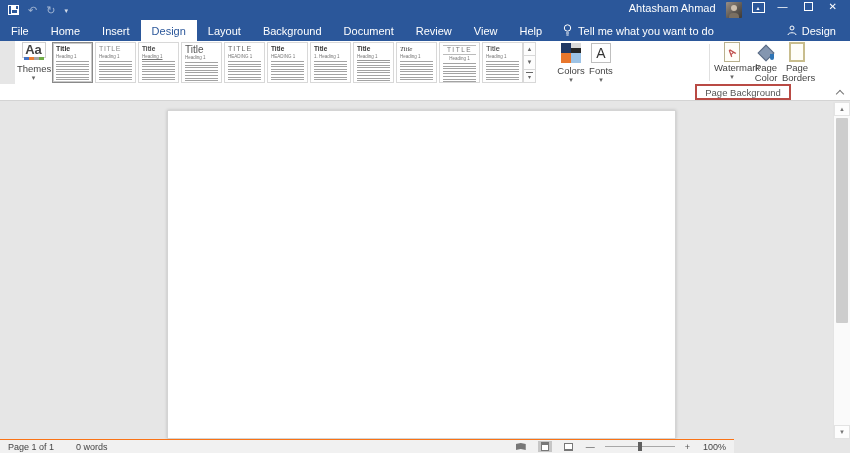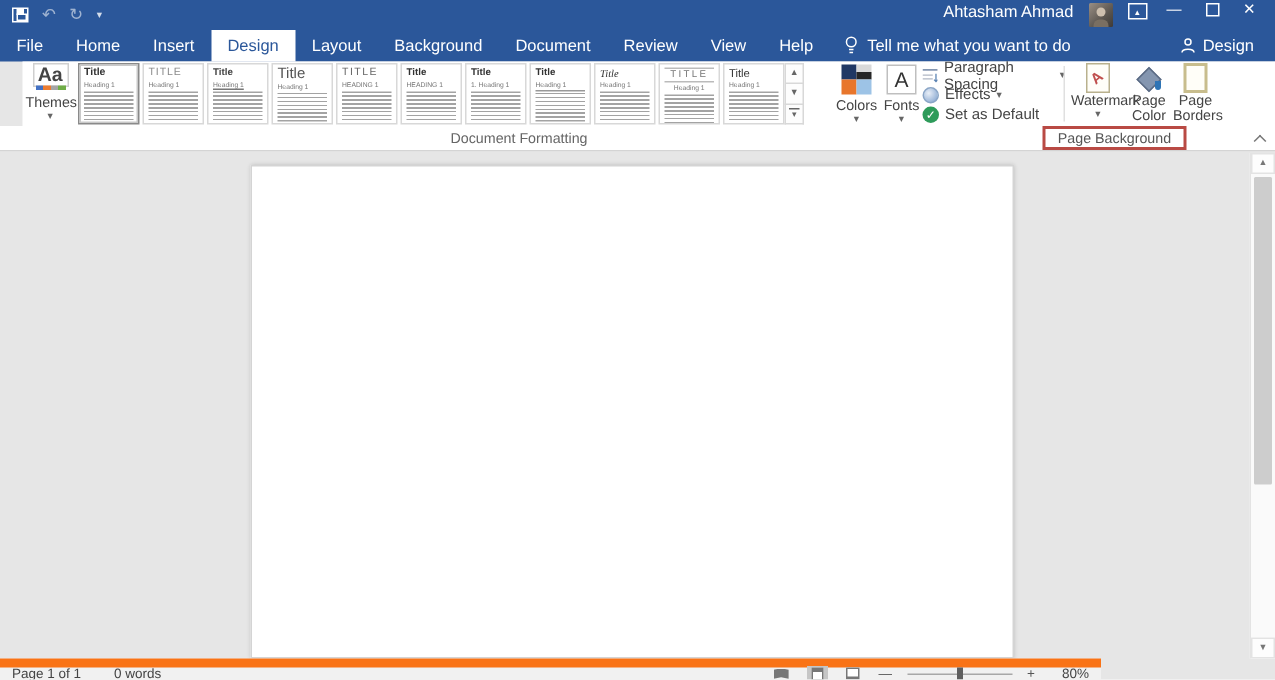--- a/index.html
+++ b/index.html
@@ -117,21 +117,21 @@
   .docarea { position:absolute; left:0; top:102px; width:850px; height:337px; background:#e6e6e6; }
   .page { position:absolute; left:167px; top:8px; width:509px; bottom:0; background:#fff;
     border:1px solid #d4d4d4; box-shadow:0 0 3px rgba(0,0,0,.18); cursor:text; }
   .vscroll { position:absolute; right:0; top:0; bottom:0; width:17px; background:#fafafa; border-left:1px solid #e3e3e3; }
   .vs-btn { position:absolute; left:0; width:16px; height:14px; background:#fdfdfd; border:1px solid #e3e3e3;
     font-size:6px; color:#777; text-align:center; line-height:13px; cursor:default; }
   .vs-up { top:0; } .vs-down { bottom:0; }
   .vs-thumb { position:absolute; left:2px; top:16px; width:12px; height:205px; background:#cdcdcd; border-radius:1px; cursor:default; }
   
   .statusbar { position:absolute; left:0; bottom:0; width:734px; height:14px; background:#f1f1f1;
-    border-top:6px solid #f97316; display:flex; align-items:center; font-size:9px; color:#444; }
+    border-top:1px solid #f97316; display:flex; align-items:center; font-size:9px; color:#444; }
   .sb-left { display:flex; gap:22px; padding-left:8px; }
   .sb-right { margin-left:auto; display:flex; align-items:center; gap:10px; padding-right:8px; }
   .view-ic { width:14px; height:11px; display:flex; align-items:center; justify-content:center; cursor:default; }
   .view-ic.selected { background:#c6c6c6; }
   .vi-book { width:10px; height:7px; background:#777; clip-path:polygon(0 15%,50% 0,100% 15%,100% 100%,50% 85%,0 100%); }
   .vi-page { width:8px; height:9px; border:1px solid #777; background:#fff; }
   .vi-page.top { border-top:3px solid #777; }
   .vi-web { width:9px; height:8px; border:1px solid #777; background:#fff; border-bottom:2px solid #777; }
   .zoom-track { position:relative; width:70px; height:1px; background:#a8a8a8; cursor:default; }
   .zoom-thumb { position:absolute; left:33px; top:-4px; width:4px; height:9px; background:#5f5f5f; }
@@ -273,41 +273,20 @@
       <div class="btn-label">Colors</div>
       <div class="dd-arrow">▾</div>
     </div>
 
     <div class="big-btn fonts-btn">
       <div class="fonts-a">A</div>
       <div class="btn-label">Fonts</div>
       <div class="dd-arrow">▾</div>
     </div>
 
-    <div class="ps-col">
-      <div class="ps-row">
-        <svg width="12" height="11" viewBox="0 0 12 11">
-          <line x1="0" y1="1" x2="12" y2="1" stroke="#8496b0" stroke-width="1.4"></line>
-          <line x1="0" y1="5" x2="8" y2="5" stroke="#b0b7c4" stroke-width="1"></line>
-          <line x1="0" y1="8" x2="8" y2="8" stroke="#b0b7c4" stroke-width="1"></line>
-          <path d="M10.5 4 L10.5 10 M9 8.5 L10.5 10 L12 8.5" stroke="#5b83b3" stroke-width="1" fill="none"></path>
-        </svg>
-        <span>Paragraph Spacing</span>
-        <span class="dd-arrow">▾</span>
-      </div>
-      <div class="ps-row">
-        <span class="fx-circle"></span>
-        <span>Effects</span>
-        <span class="dd-arrow">▾</span>
-      </div>
-      <div class="ps-row">
-        <span class="ok-circle">✓</span>
-        <span>Set as Default</span>
-      </div>
-    </div>
 
     <div class="vsep"></div>
 
     <div class="pbg-btn wm-btn">
       <div class="page-ic">
         <span class="wm-a">A</span>
       </div>
       <div class="pbg-label">Watermark</div>
       <div class="dd-arrow">▾</div>
     </div>
@@ -319,21 +298,20 @@
     </div>
 
     <div class="pbg-btn pb-btn">
       <div class="page-ic borders"></div>
       <div class="pbg-label">Page</div>
       <div class="pbg-label">Borders</div>
     </div>
   </div>
 
   <div class="grouprow">
-    <div class="df-label">Document Formatting</div>
     <div class="pb-box">
       <span class="pb-label">Page Background</span>
     </div>
     <div class="collapse-chev"></div>
   </div>
 
   <div class="docarea">
     <div class="page"></div>
     <div class="vscroll">
       <div class="vs-btn vs-up">▲</div>
@@ -355,17 +333,17 @@
           <span class="vi-page top"></span>
         </span>
       <span class="view-ic">
           <span class="vi-web"></span>
         </span>
       <span class="zctrl">—</span>
       <span class="zoom-track">
           <span class="zoom-thumb"></span>
         </span>
       <span class="zctrl">+</span>
-      <span class="zoom-pct">80%</span>
+      <span class="zoom-pct">100%</span>
     </div>
   </div>
 
 </div>
 
 </body></html>

